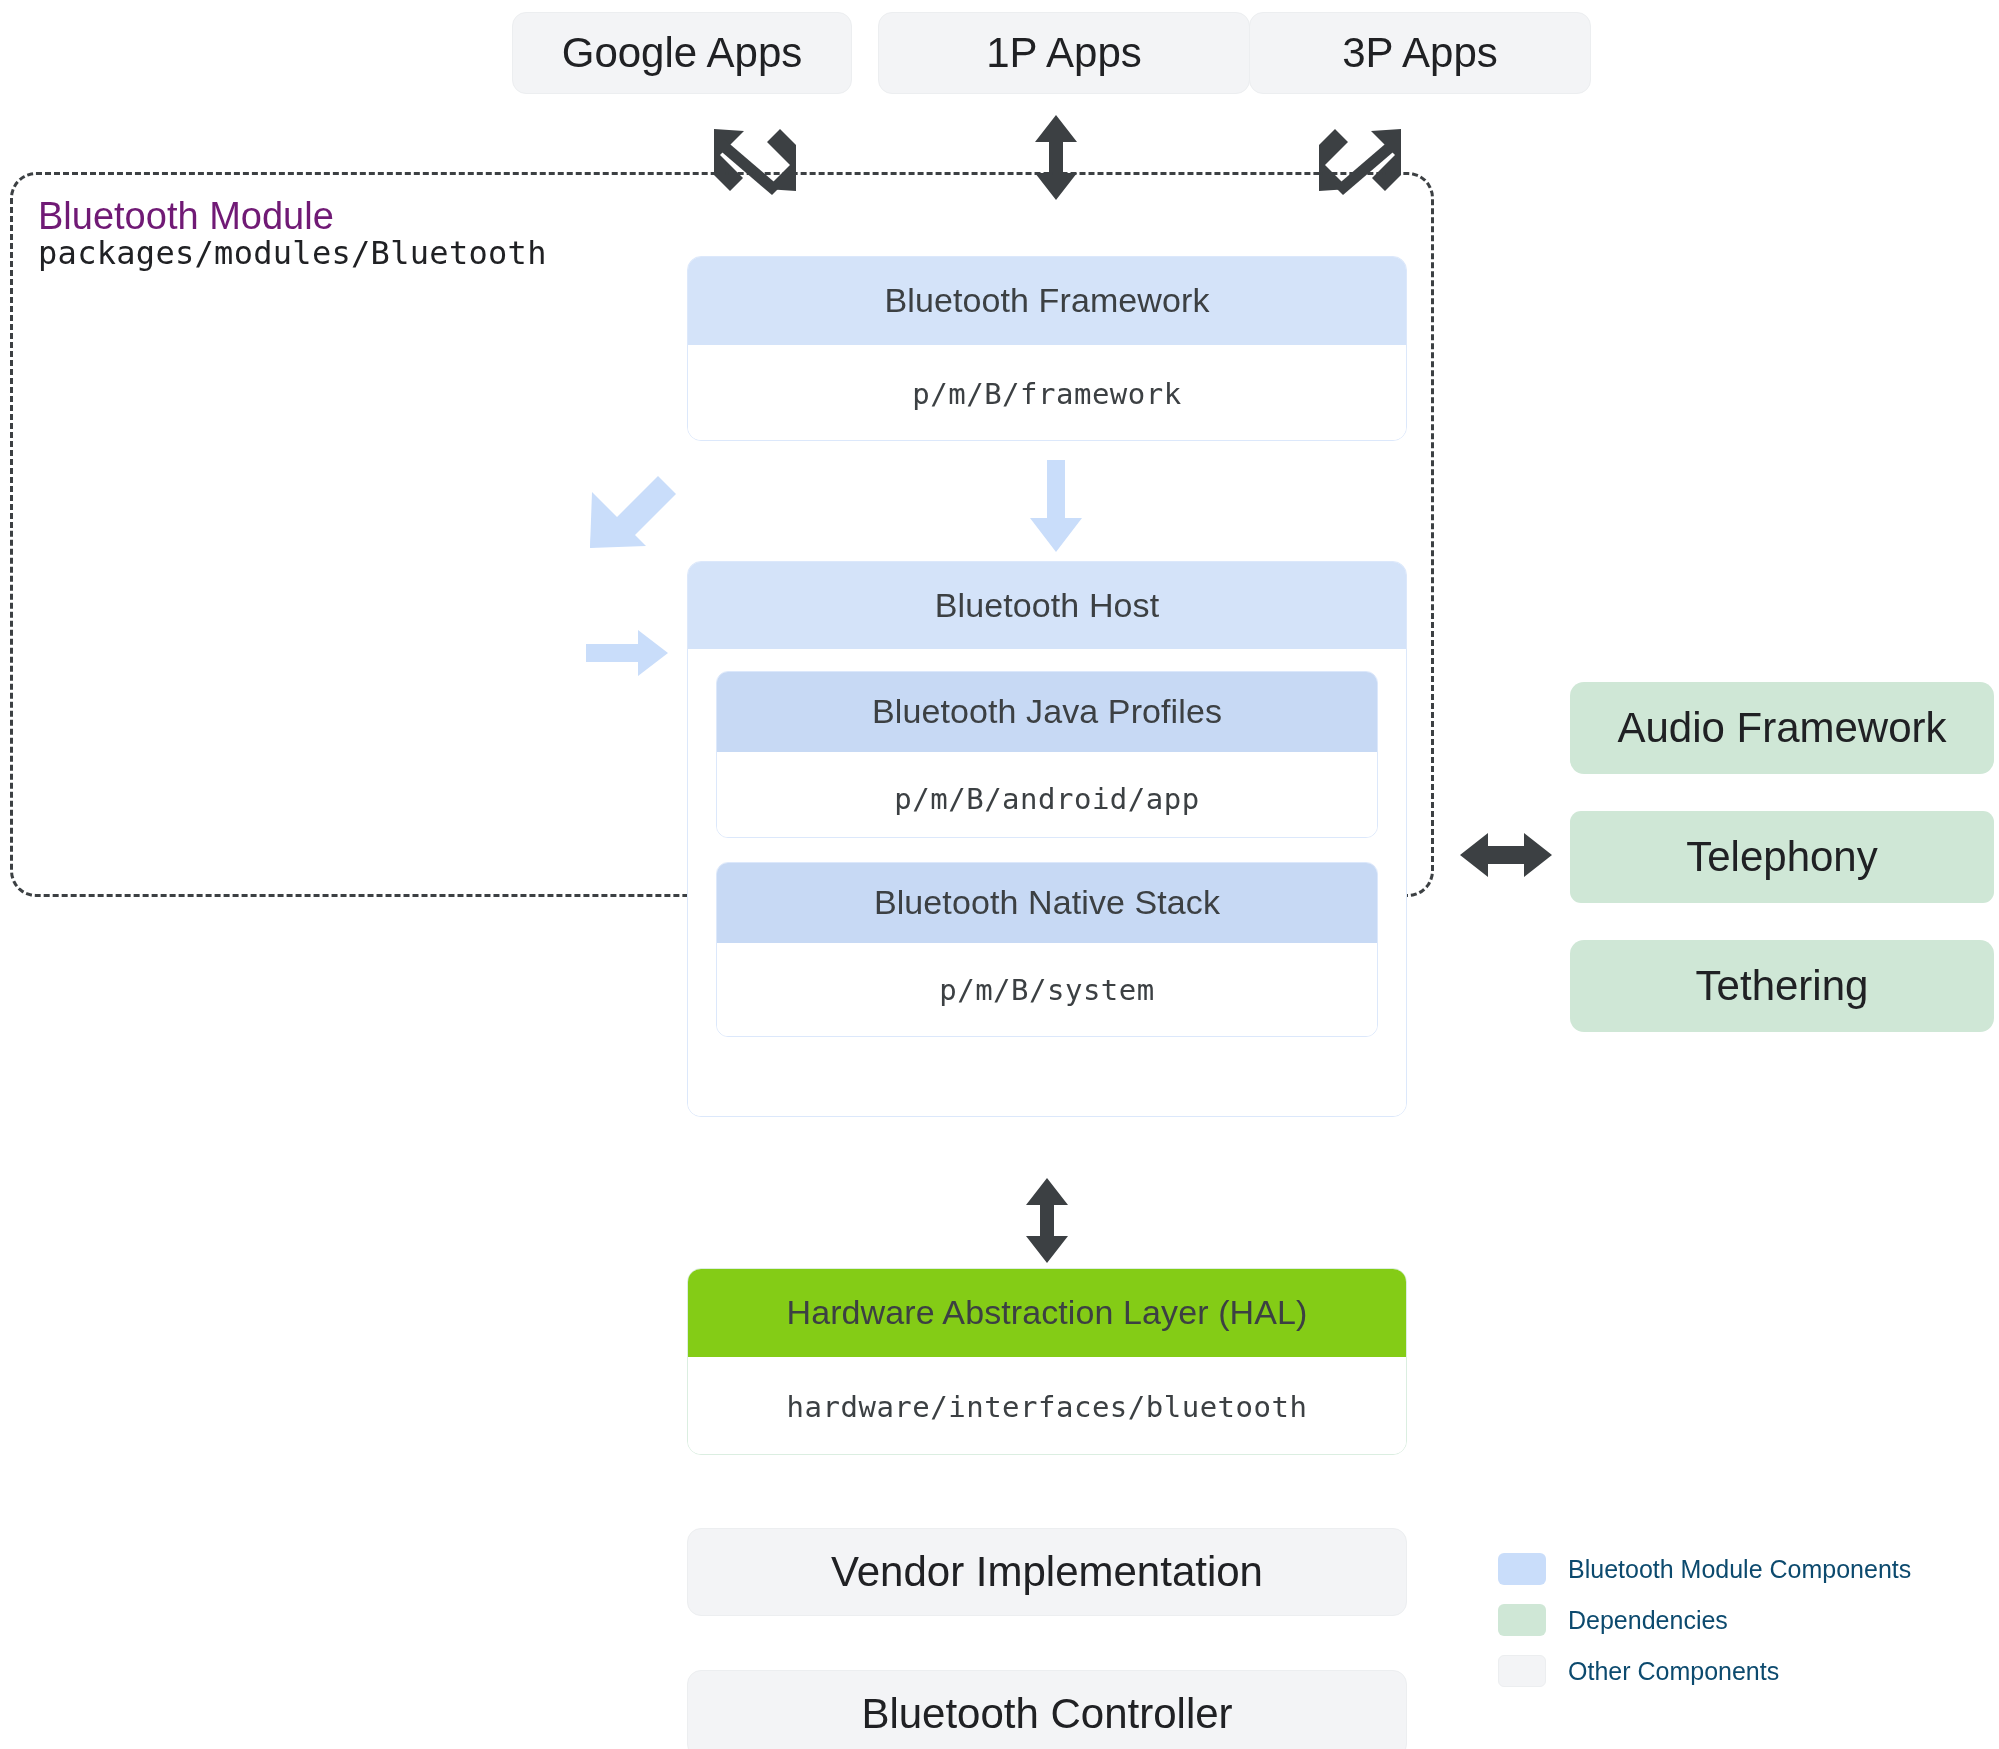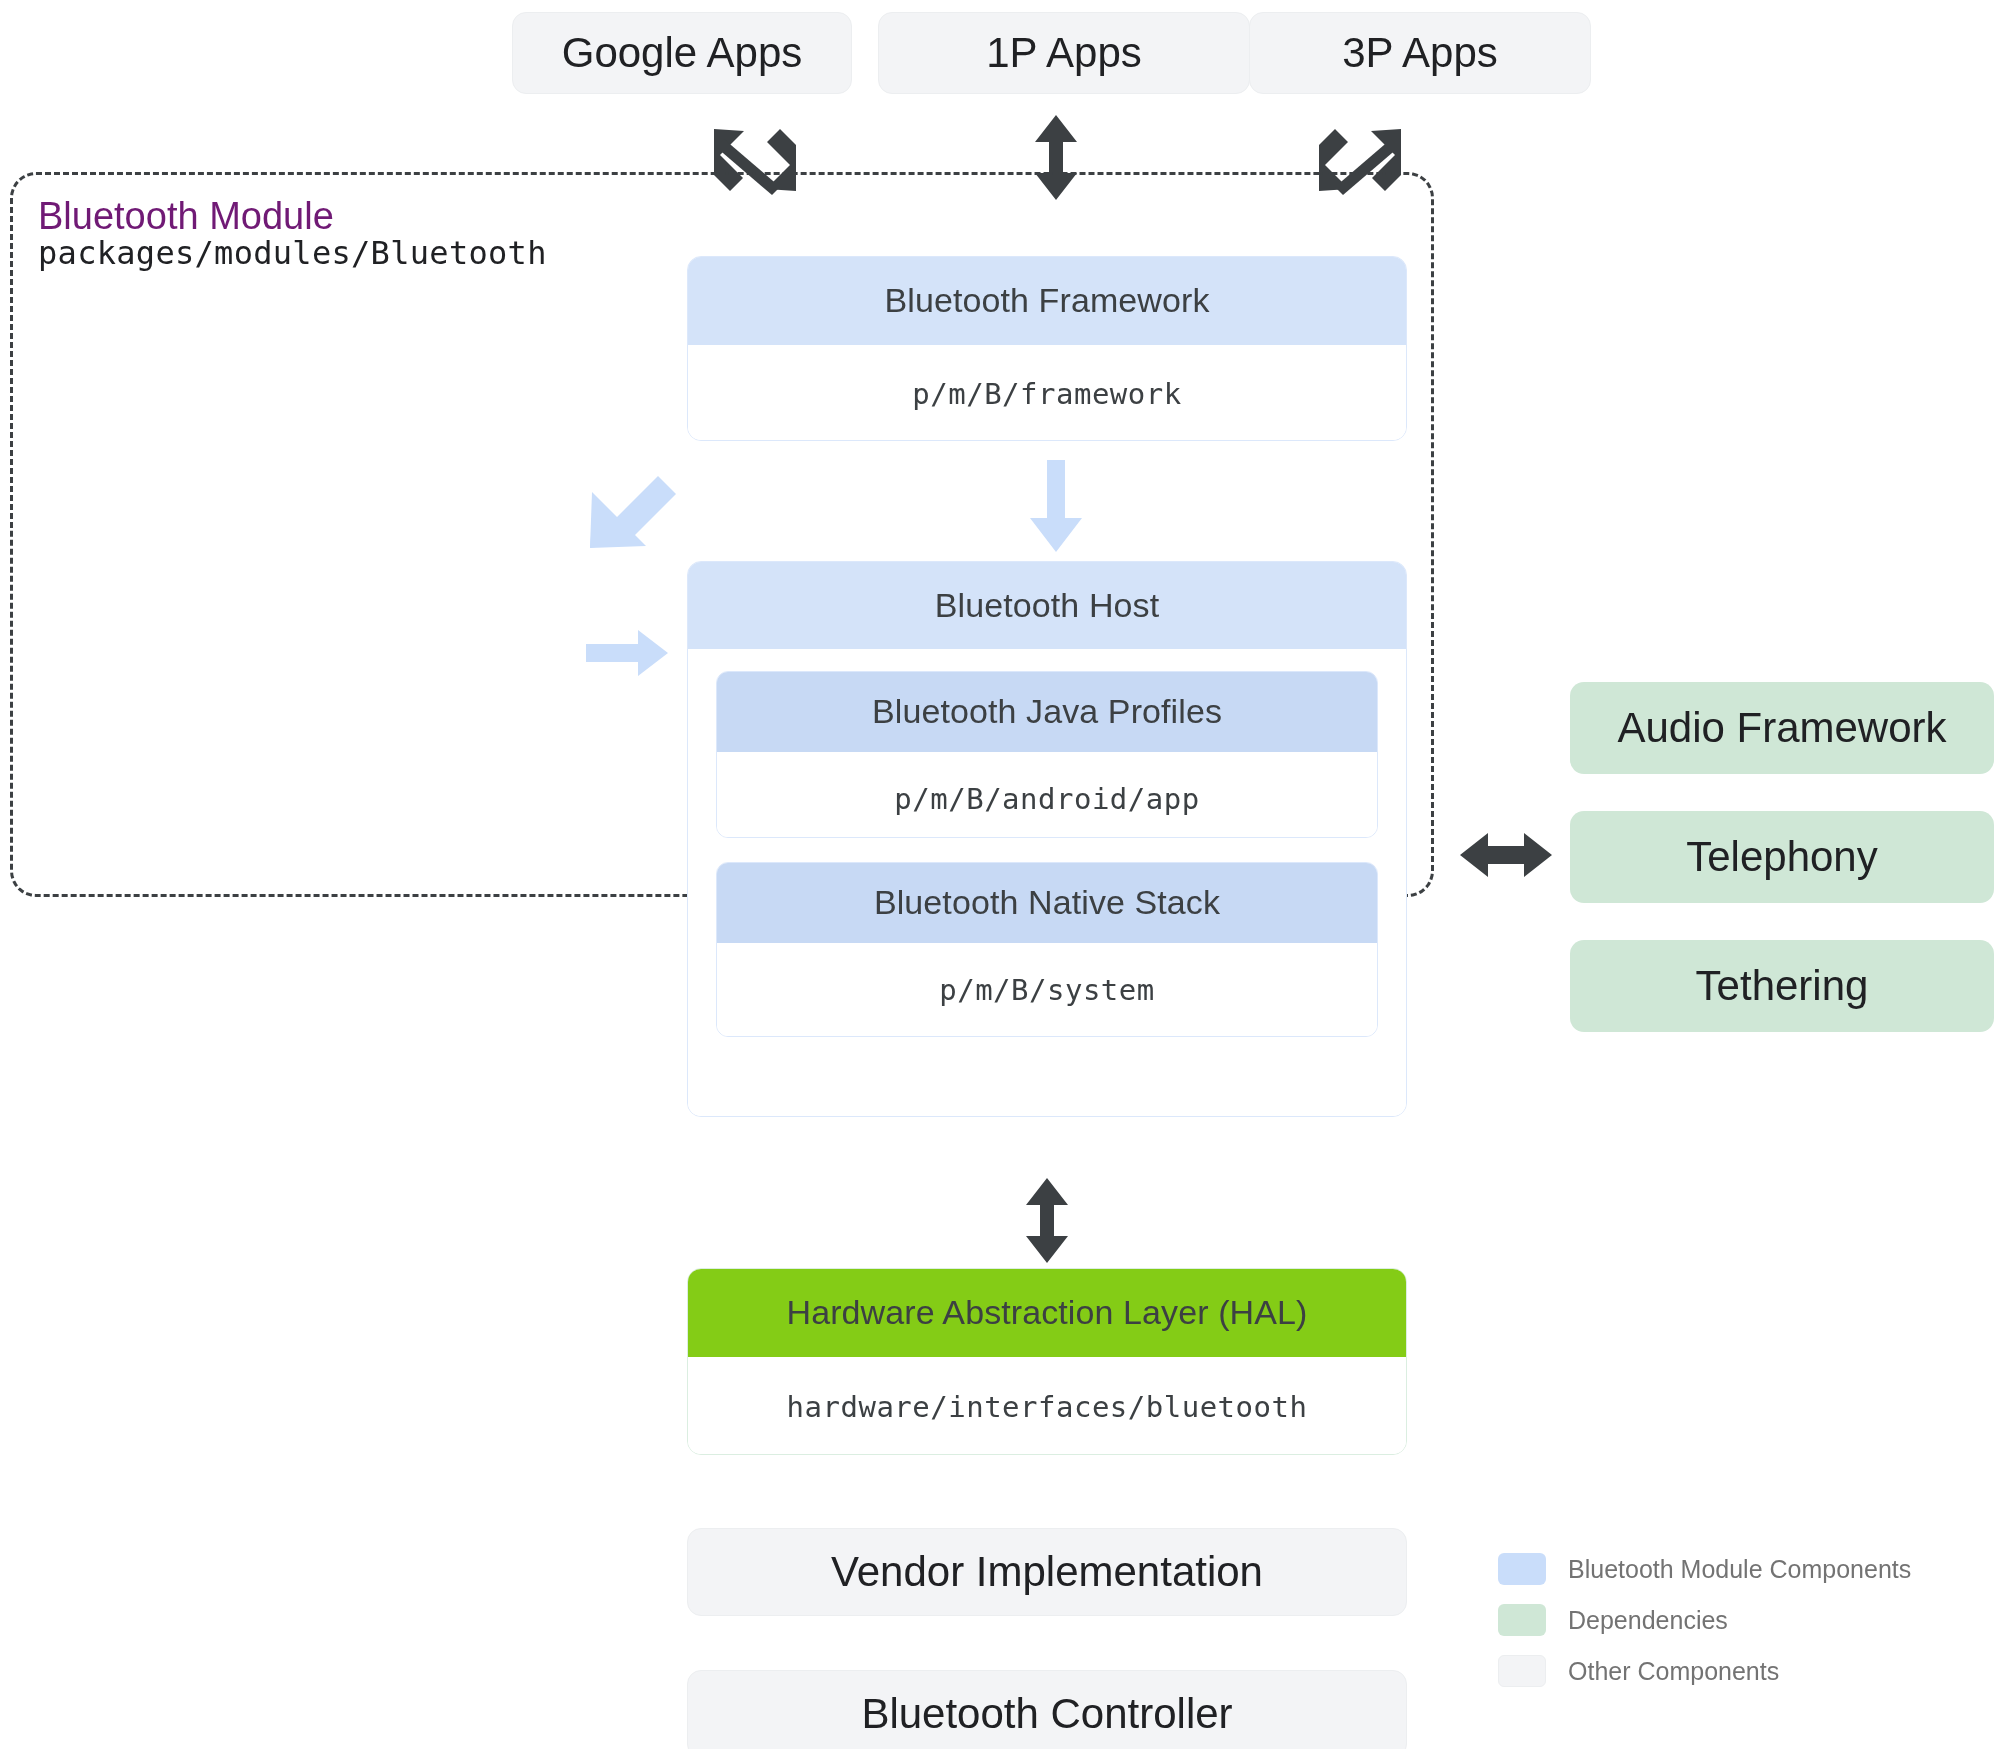--- a/index.html
+++ b/index.html
@@ -117,21 +117,21 @@
   }
   .legend-swatch {
     width: 48px;
     height: 32px;
     border-radius: 6px;
     margin-right: 22px;
     flex: 0 0 auto;
   }
   .legend-label {
     font-size: 25px;
-    color: #737373;
+    color: #0c4a6e;
     white-space: nowrap;
   }
 </style>
 </head>
 <body>
 
 <div id="stage">
 
   <div class="plain grey-fill grey-outline" style="left:512px; top:12px; width:340px; height:82px;">
     <span>Google Apps</span>
@@ -216,21 +216,21 @@
   <svg class="arrow" style="left:1460px; top:830px; width:92px; height:50px;" viewBox="0 0 92 50">
     <g fill="#3c4043">
       <polygon points="0,25 28,3 28,16 64,16 64,3 92,25 64,47 64,34 28,34 28,47"></polygon>
     </g>
   </svg>
 
   <div class="plain green-fill" style="left:1570px; top:682px; width:424px; height:92px;">
     <span>Audio Framework</span>
   </div>
 
-  <div class="plain green-fill" style="left:1570px; top:811px; width:424px; height:92px;">
+  <div class="plain green-fill" style="left:1570px; top:811px; width:424px; height:92px;border-radius:11px;">
     <span>Telephony</span>
   </div>
 
   <div class="plain green-fill" style="left:1570px; top:940px; width:424px; height:92px;">
     <span>Tethering</span>
   </div>
 
   <svg class="arrow" style="left:1024px; top:1178px; width:46px; height:85px;" viewBox="0 0 46 85">
     <g fill="#3c4043">
       <polygon points="23,0 44,27 30,27 30,58 44,58 23,85 2,58 16,58 16,27 2,27"></polygon>

